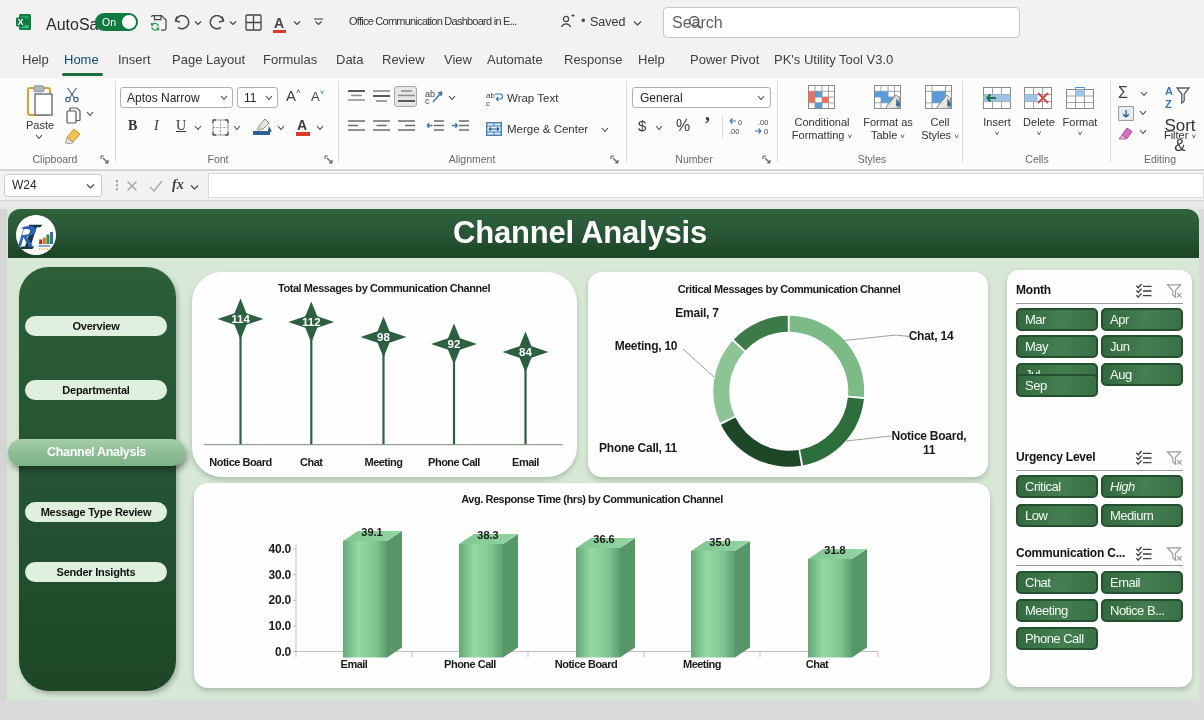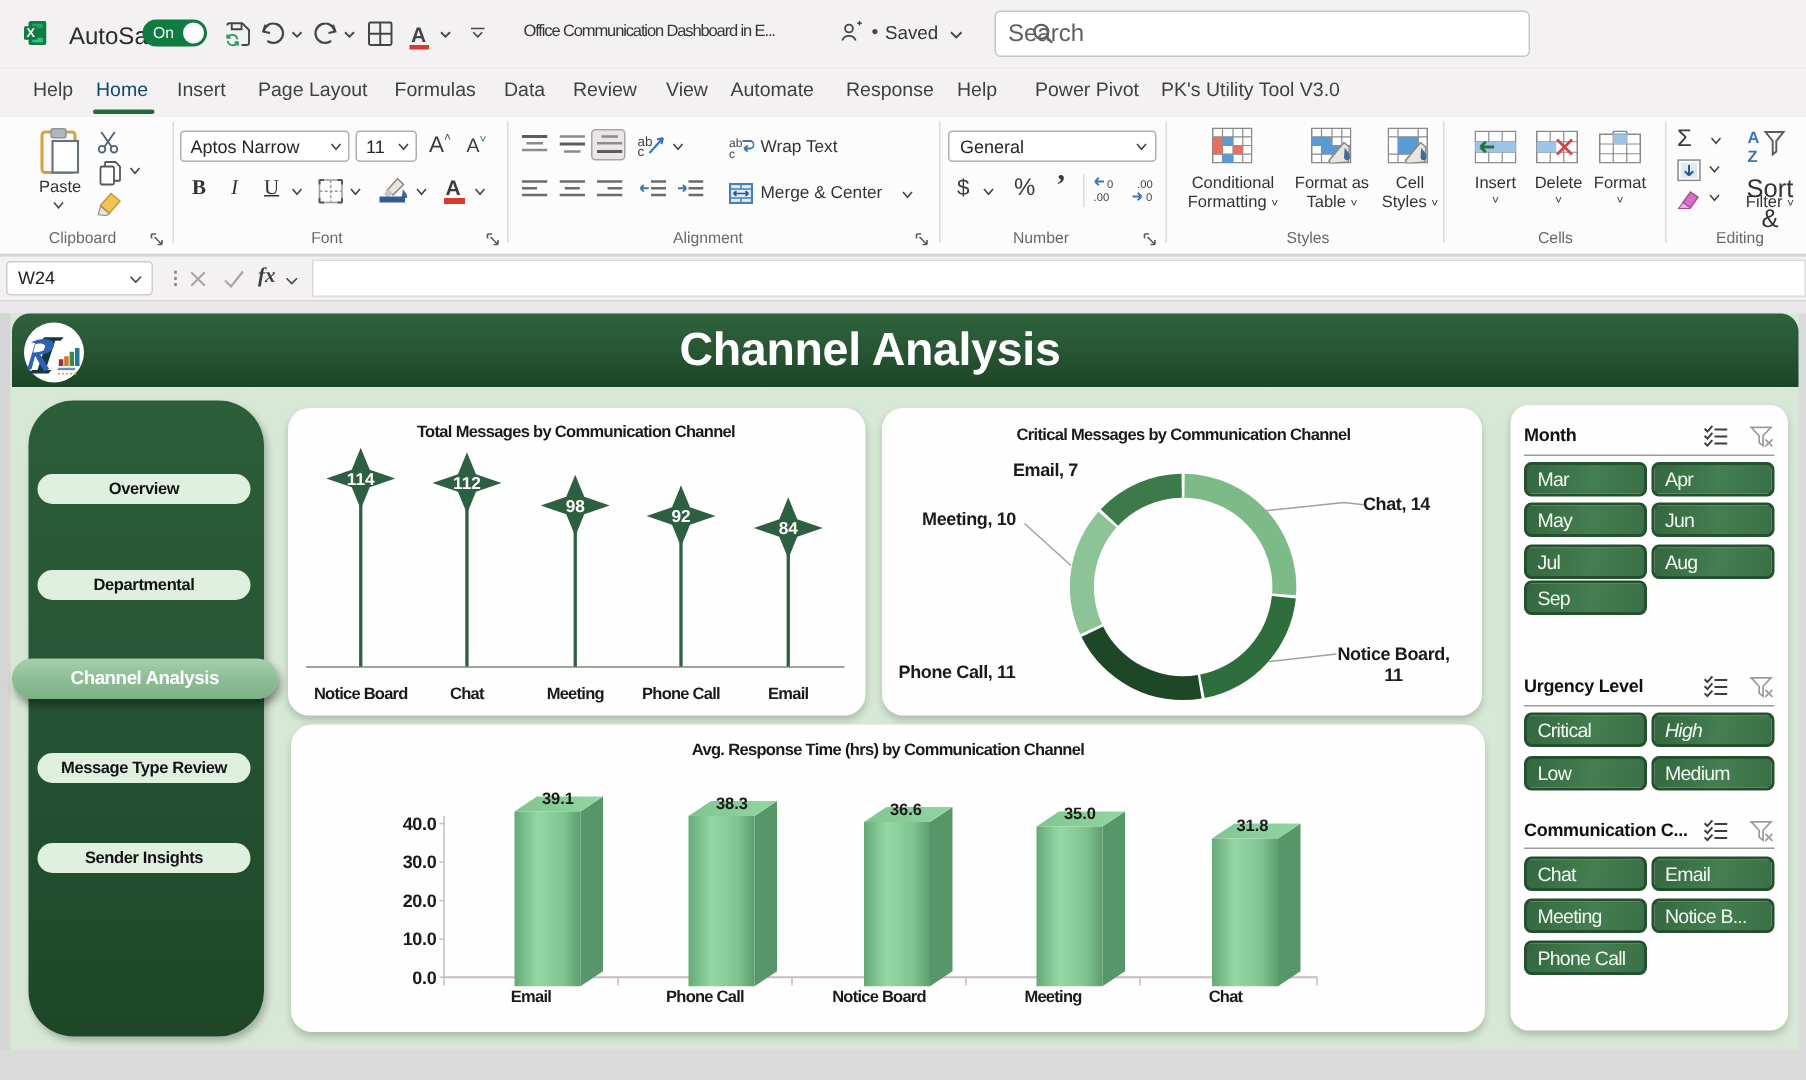--- a/index.html
+++ b/index.html
@@ -418,21 +418,21 @@
 </svg>
 </div>
 <div class="abs" id="sidebar"></div>
 <div class="abs navpill" style="top:316px;">Overview</div>
 <div class="abs navpill" style="top:380px;">Departmental</div>
 <div class="abs" style="left:19px;top:439px;width:157px;height:0;">
     <div id="navactive" style="top:0;">Channel Analysis</div>
   </div>
 <div class="abs navpill" style="top:502px;">Message Type Review</div>
 <div class="abs navpill" style="top:562px;">Sender Insights</div>
-<div class="card" style="left:192px;top:272px;width:385px;height:205px;">
+<div class="card" style="left:192px;top:272px;width:385px;height:205px;border-radius:30px;">
 <svg width="385" height="205" viewBox="0 0 385 205">
       <g transform="translate(0,1)">
   <text x="192" y="18.5" text-anchor="middle" font-size="11" letter-spacing="-0.45" font-weight="bold" fill="#1a1a1a">Total Messages by Communication Channel</text>
   <g stroke="#2d6040" stroke-width="2.2">
           <line x1="48.5" y1="46" x2="48.5" y2="171.7"></line>
           <line x1="119.3" y1="49" x2="119.3" y2="171.7"></line>
           <line x1="191.5" y1="64" x2="191.5" y2="171.7"></line>
           <line x1="262" y1="71" x2="262" y2="171.7"></line>
           <line x1="333.5" y1="79" x2="333.5" y2="171.7"></line>
         </g>
@@ -570,21 +570,21 @@
         <path d="M44 10.5 l5 5 m0 -5 l-5 5"></path>
       </g>
     </svg>
   <div class="sline" style="top:33px;"></div>
   <div class="sbtn" style="left:9px;top:38px;">Mar</div>
     <div class="sbtn" style="left:94px;top:38px;">Apr</div>
   <div class="sbtn" style="left:9px;top:65px;">May</div>
     <div class="sbtn" style="left:94px;top:65px;">Jun</div>
   <div class="sbtn" style="left:9px;top:92.5px;">Jul</div>
     <div class="sbtn" style="left:94px;top:92.5px;">Aug</div>
-  <div class="sbtn" style="left:9px;top:117px;">Sep</div>
+  <div class="sbtn" style="left:9px;top:104px;">Sep</div>
   <div class="shead" style="top:180px;">Urgency Level</div>
   <svg class="sicons" style="left:127px;top:180px;" width="50" height="17" viewBox="0 0 50 17">
       <g stroke="#3d3d3d" stroke-width="1.4" fill="none">
         <path d="M8 3.5 h9 M8 8.5 h9 M8 13.5 h9"></path>
         <path d="M1 3 l2 2 3.5-4 M1 8 l2 2 3.5-4 M1 13 l2 2 3.5-4"></path>
       </g>
       <g stroke="#9a9a9a" stroke-width="1.2" fill="none">
         <path d="M34 2 h14 l-5.6 6 v7 l-2.8 -2.2 v-4.8 z"></path>
         <path d="M44 10.5 l5 5 m0 -5 l-5 5"></path>
       </g>

